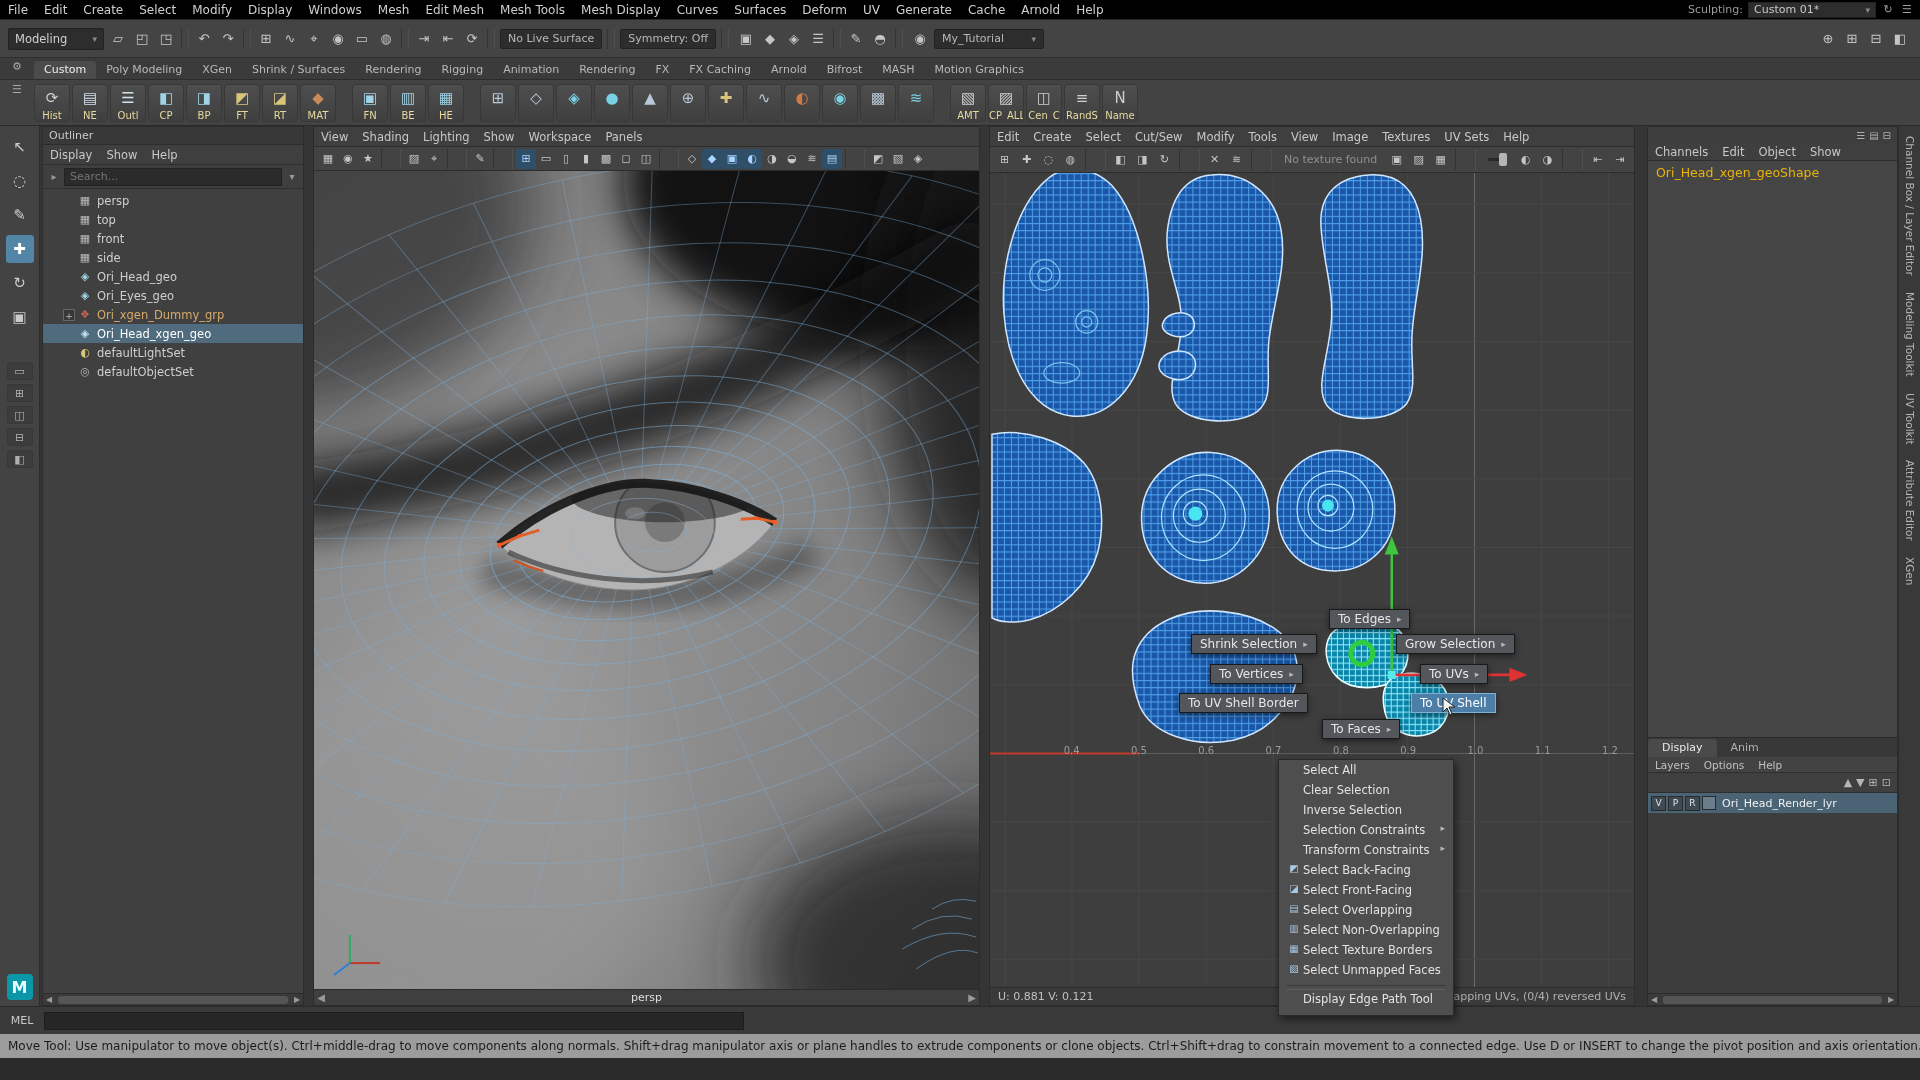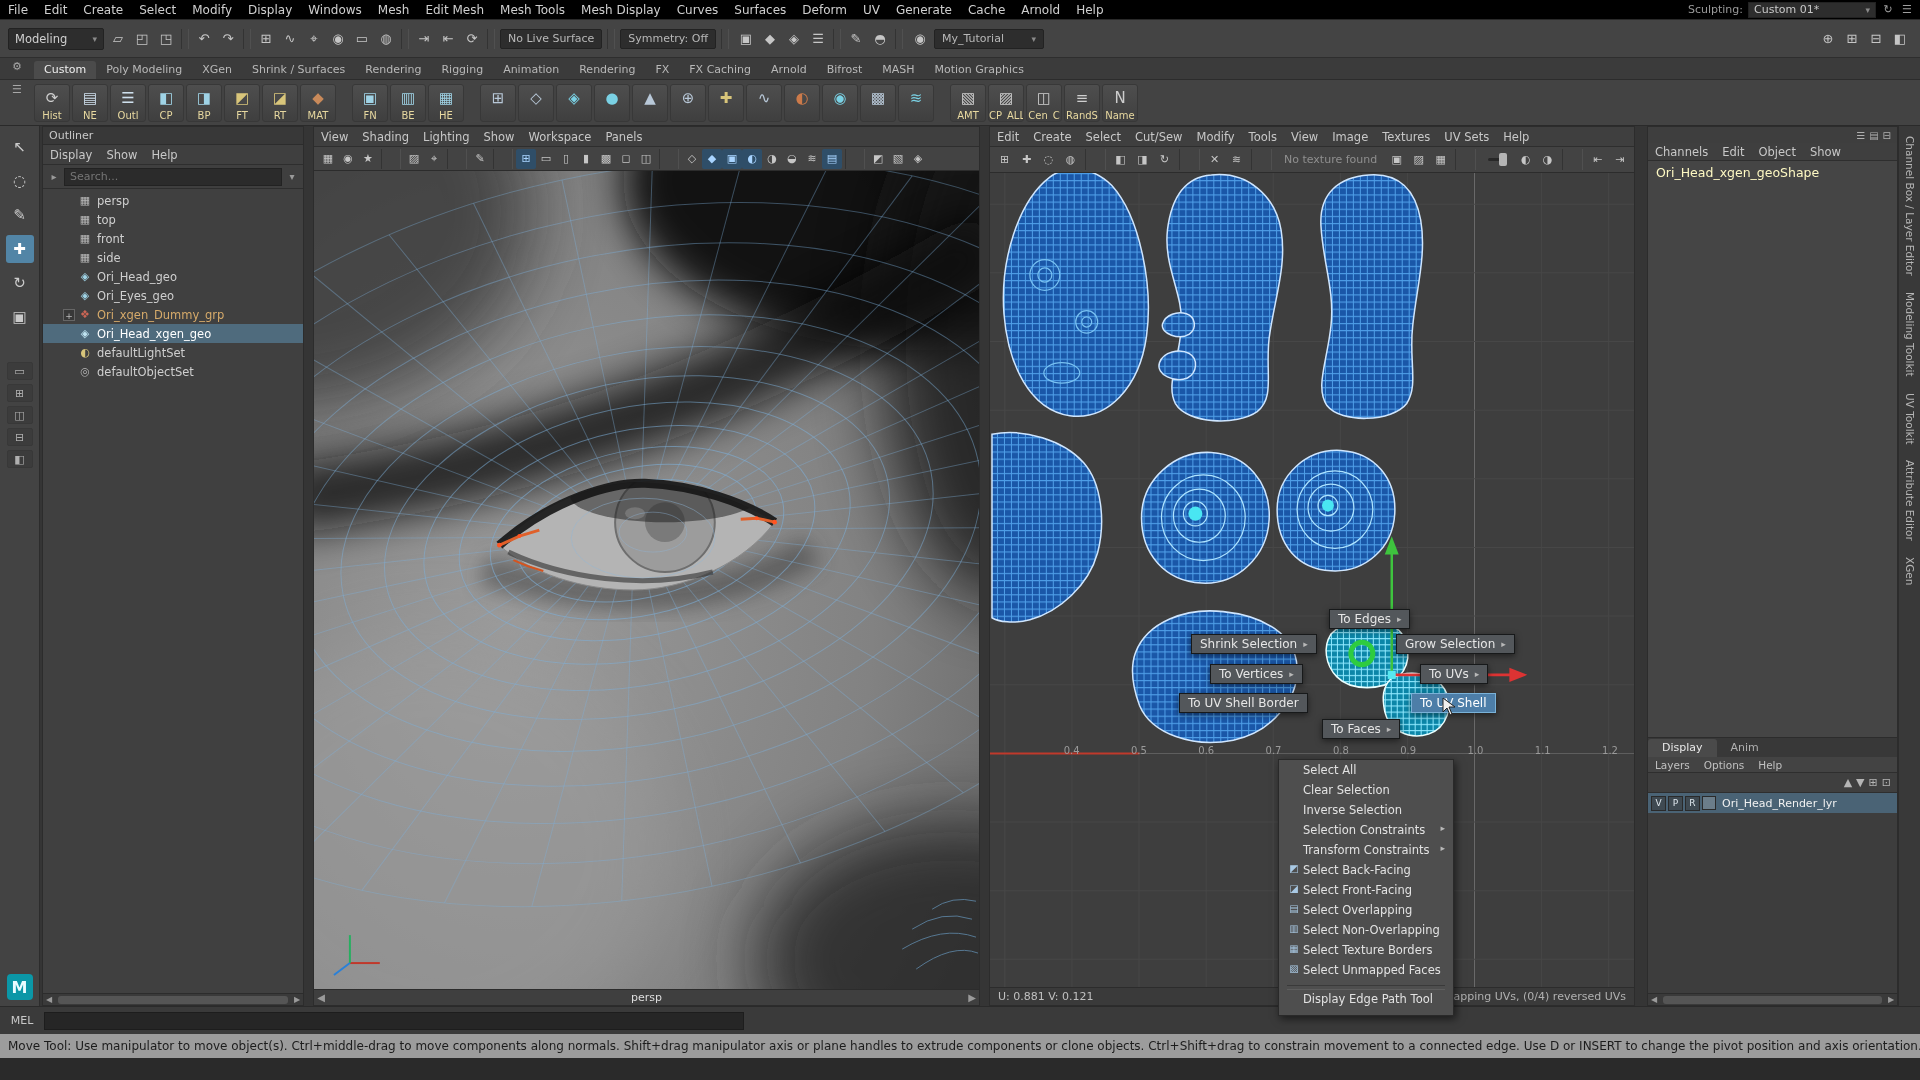--- a/index.html
+++ b/index.html
@@ -88,21 +88,21 @@
 .uv-ruler{position:absolute;left:48px;top:572px;display:flex;z-index:2}
 .uv-ruler span{width:67.3px;text-align:center;font-size:10px;color:#9a9a9a}
 .uv-status{height:18px;background:#3a3a3a;border-top:1px solid #2c2c2c;display:flex;align-items:center;font-size:11px;color:#c0c0c0;padding:0 8px}
 .uv-status .right{margin-left:auto;color:#b0b0b0}
 
 
 #rightpanel{left:1647px;width:251px;background:#444}
 .rp-icons{height:16px;display:flex;justify-content:flex-end;gap:4px;align-items:center;padding:0 6px;background:#3e3e3e}
 .rp-icons span{font-size:10px;color:#b0b0b0}
 #cb-menus{height:18px}
-.shape-name{height:22px;display:flex;align-items:center;padding:0 8px;font-size:12.5px;color:#fef9c3;background:#454545}
+.shape-name{height:22px;display:flex;align-items:center;padding:0 8px;font-size:12.5px;color:#eab308;background:#454545}
 .cb-empty{flex:1;background:#454545}
 .le-tabs{height:20px;display:flex;align-items:flex-end;background:#383838;border-top:1px solid #2c2c2c}
 .le-tab{padding:2px 14px 3px;font-size:11px;color:#b0b0b0}
 .le-tab[data-active="true"]{background:#4a4a4a;color:#e8e8e8;border-radius:3px 3px 0 0}
 .le-menus{height:16px;display:flex;align-items:center;background:#434343;border-bottom:1px solid #2e2e2e}
 .le-menus .mi{padding:0 7px;font-size:10.5px;color:#c0c0c0}
 .le-icons{height:20px;display:flex;justify-content:flex-end;align-items:center;gap:4px;padding:0 6px;background:#3f3f3f;border-bottom:1px solid #2e2e2e}
 .le-icons span{font-size:11px;color:#b5b5b5}
 .layer-list{height:200px;background:#3d3d3d}
 .layer-row{height:20px;display:flex;align-items:center;gap:2px;padding:0 3px;background:#4a6375;color:#f0f0f0}

